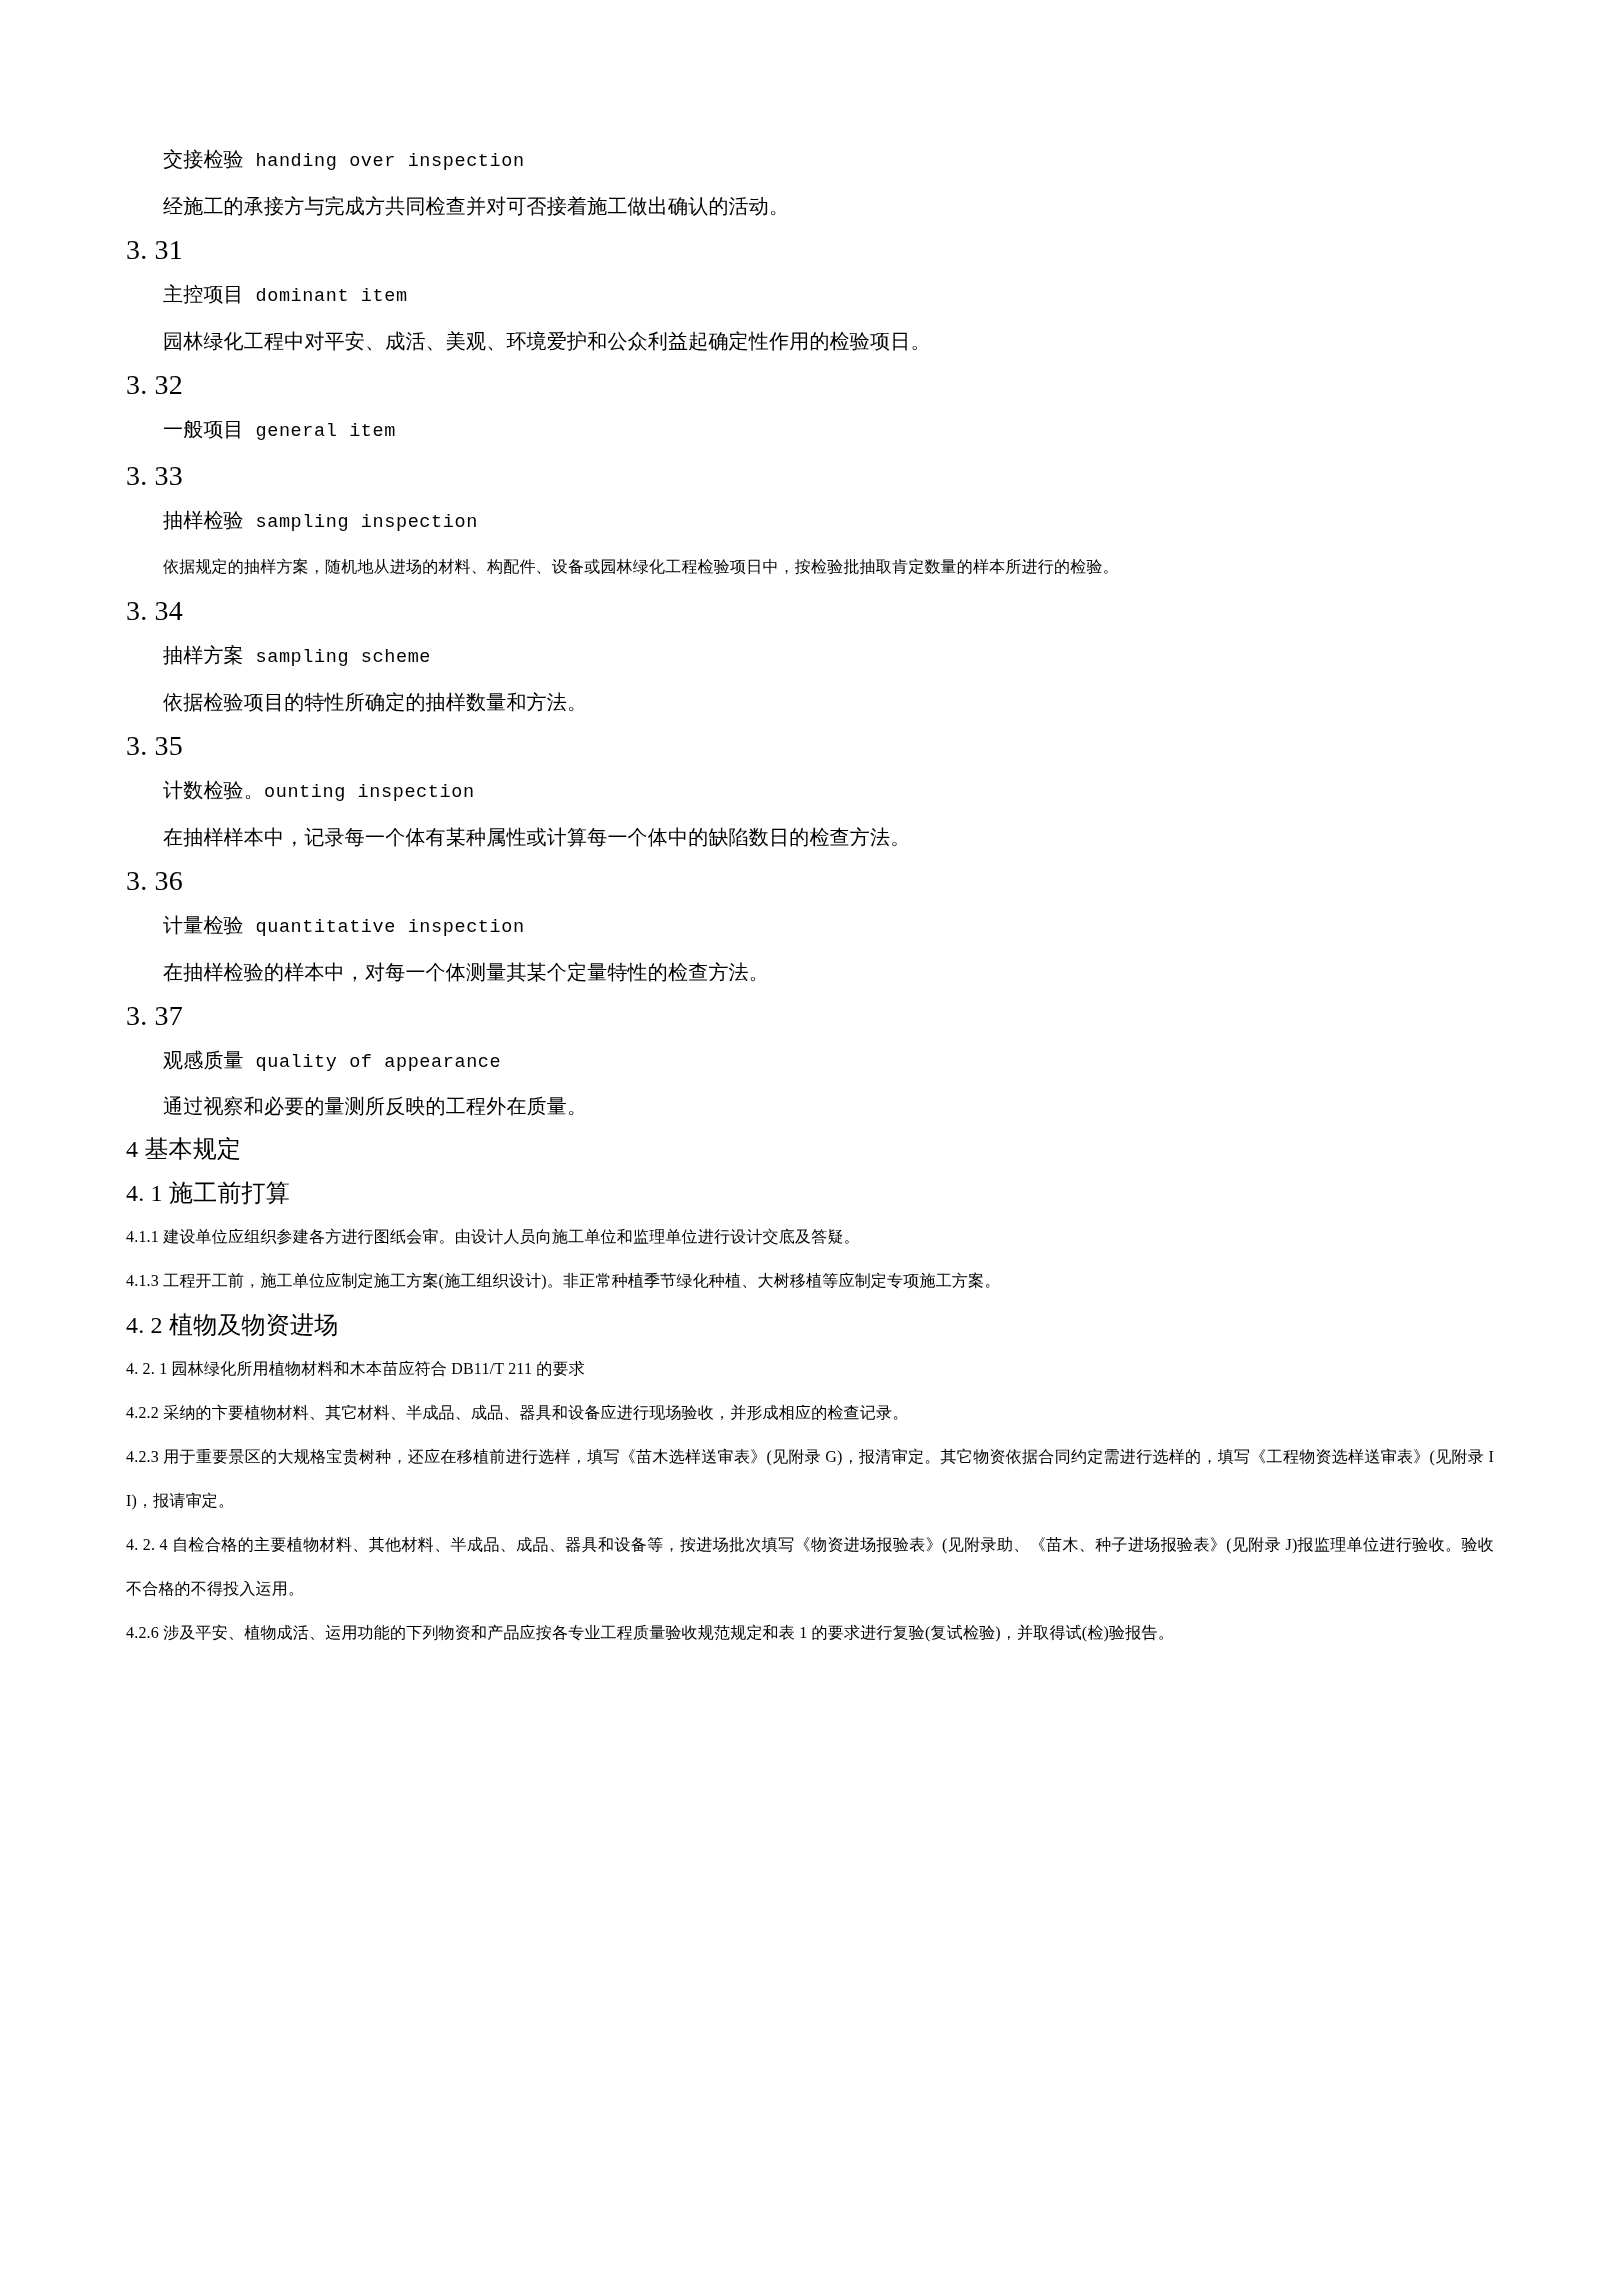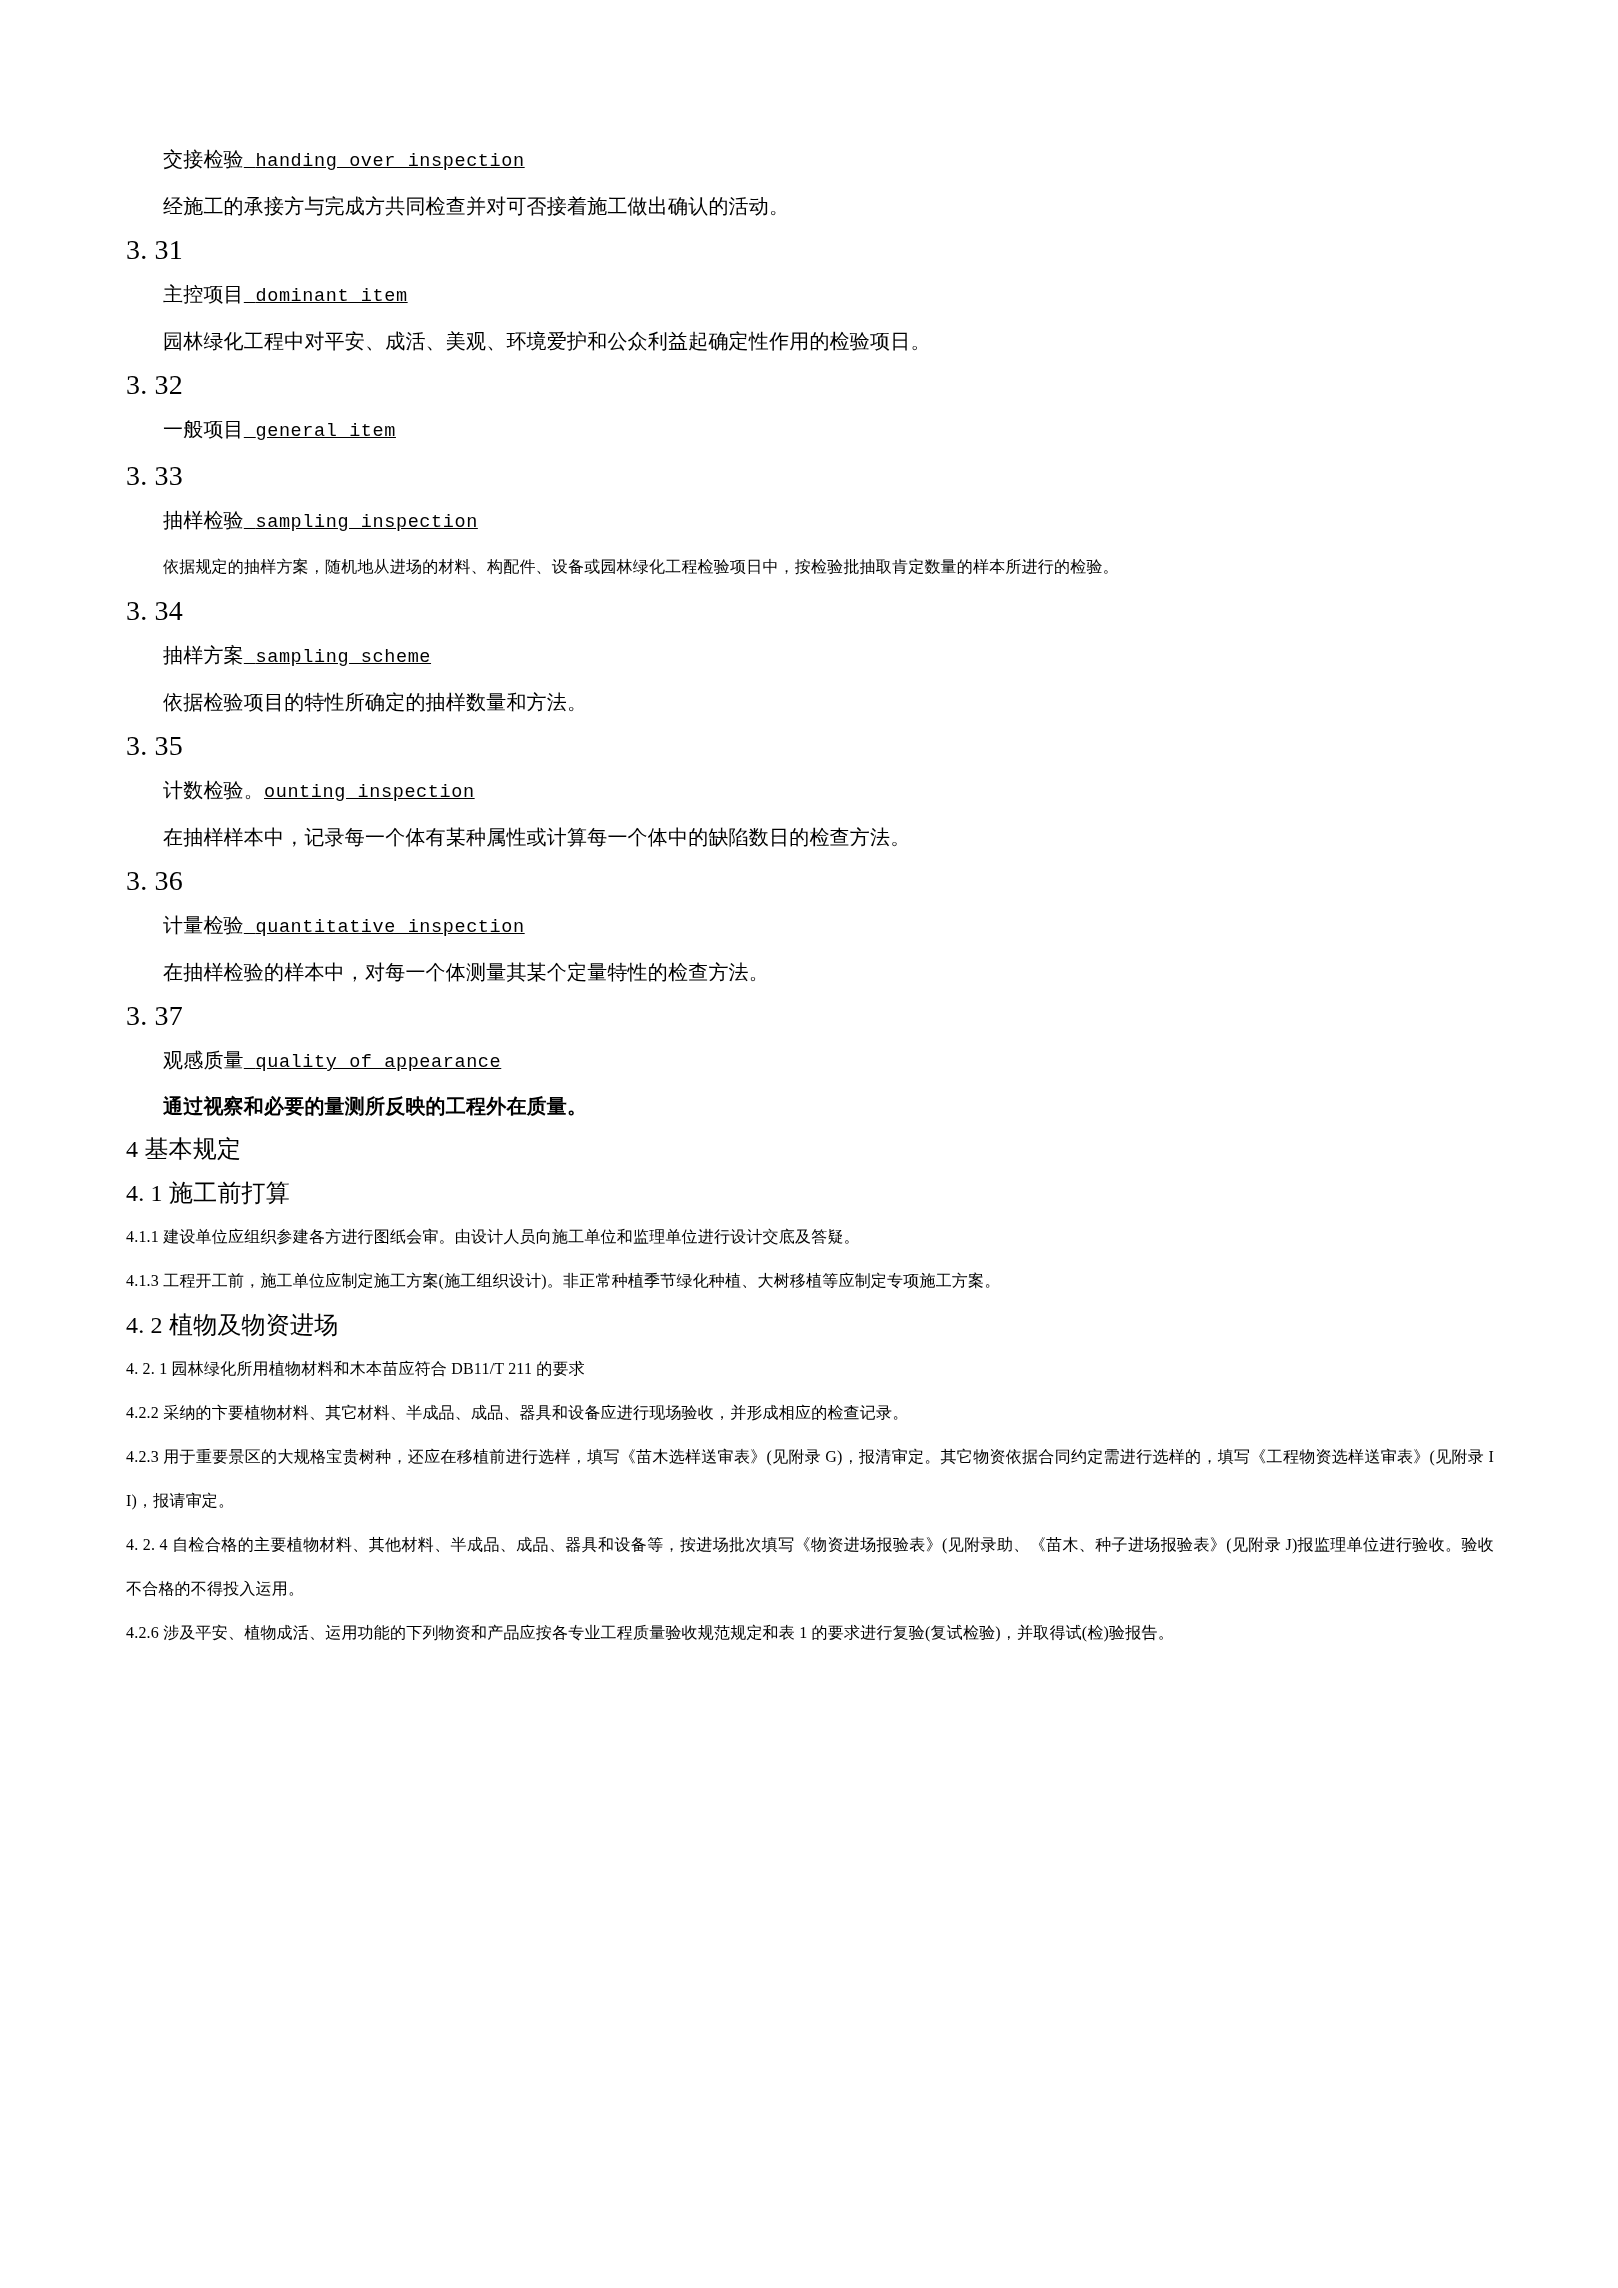--- a/index.html
+++ b/index.html
@@ -51,27 +51,26 @@
     font-size: 16px;
     line-height: 44px;
     text-align: justify;
     text-justify: inter-ideograph;
     white-space: normal;
   }
   .mono-en {
     font-family: "Liberation Mono", monospace;
     font-size: 18.5px;
     letter-spacing: 0.6px;
-    text-decoration: underline;
   }
   .sec-head {
     font-size: 24px;
     line-height: 44px;
   }
-  .tight { line-height: 42px; font-weight: bold; }
+  .tight { line-height: 42px; }
 </style>
 </head>
 <body>
 
 <div class="page">
   <div class="content">
 
     <div class="line ind1"><span>交接检验</span><span class="mono-en"> <span>handing over inspection</span></span></div>
 
     <div class="line ind2">经施工的承接方与完成方共同检查并对可否接着施工做出确认的活动。</div>

